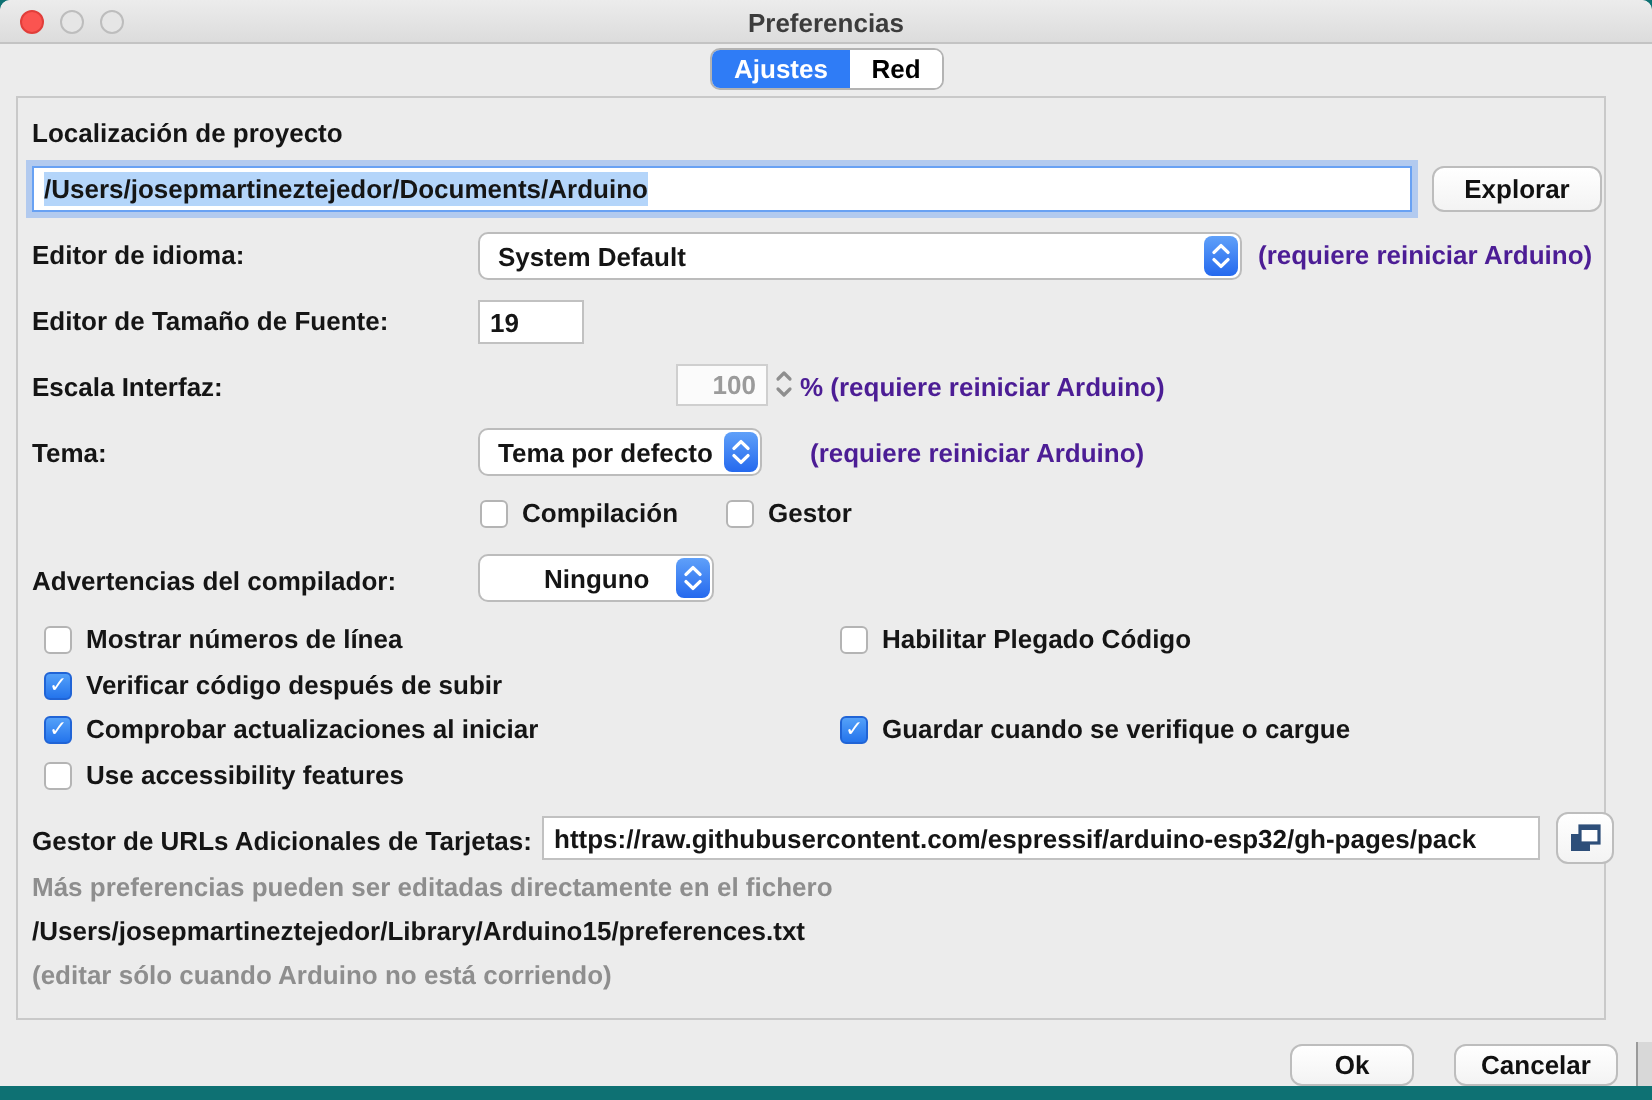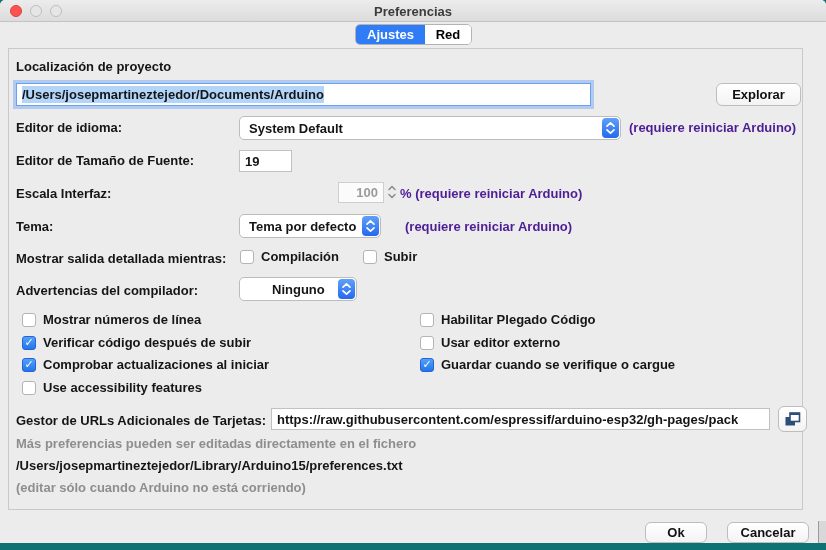--- a/index.html
+++ b/index.html
@@ -105,21 +105,21 @@
   </div>
 
   <div id="tabs">
     <div class="tab active" id="tab-ajustes">Ajustes</div>
     <div class="tab inactive" id="tab-red">Red</div>
   </div>
 
   <div id="panel"></div>
 
   <div class="label" style="left:16px; top:59px;">Localización de proyecto</div>
-  <div class="field focus" style="left:16px; top:83px; width:575px; height:23px;">
+  <div class="field focus" style="left:16px; top:83px; width:690px; height:23px;">
     <span class="sel">/Users/josepmartineztejedor/Documents/Arduino</span>
   </div>
   <div class="btn" style="left:716px; top:83px; width:85px; height:23px;">Explorar</div>
 
   <div class="label" style="left:16px; top:120px;">Editor de idioma:</div>
   <div class="popup" style="left:239px; top:116px; width:382px; height:24px;">
     <span>System Default</span>
     <span class="pstep">
       <svg width="11" height="14" viewBox="0 0 11 14">
           <path d="M2 5.2 L5.5 1.8 L9 5.2" fill="none" stroke="#fff" stroke-width="1.7" stroke-linecap="round" stroke-linejoin="round"></path>
@@ -151,28 +151,27 @@
     <span>Tema por defecto</span>
     <span class="pstep">
       <svg width="11" height="14" viewBox="0 0 11 14">
           <path d="M2 5.2 L5.5 1.8 L9 5.2" fill="none" stroke="#fff" stroke-width="1.7" stroke-linecap="round" stroke-linejoin="round"></path>
           <path d="M2 8.8 L5.5 12.2 L9 8.8" fill="none" stroke="#fff" stroke-width="1.7" stroke-linecap="round" stroke-linejoin="round"></path>
         </svg>
     </span>
   </div>
   <div class="label note" style="left:405px; top:219px;">(requiere reiniciar Arduino)</div>
 
-  <div class="label" style="left:16px; top:251px;">Mostrar salida detallada mientras:</div>
   <div class="cbrow" style="left:240px; top:249px;">
     <span class="cb"></span>
     <span>Compilación</span>
   </div>
   <div class="cbrow" style="left:363px; top:249px;">
     <span class="cb"></span>
-    <span>Subir</span>
+    <span>Gestor</span>
   </div>
 
   <div class="label" style="left:16px; top:283px;">Advertencias del compilador:</div>
   <div class="popup" style="left:239px; top:277px; width:118px; height:24px;padding-left:32px;">
     <span>Ninguno</span>
     <span class="pstep">
       <svg width="11" height="14" viewBox="0 0 11 14">
           <path d="M2 5.2 L5.5 1.8 L9 5.2" fill="none" stroke="#fff" stroke-width="1.7" stroke-linecap="round" stroke-linejoin="round"></path>
           <path d="M2 8.8 L5.5 12.2 L9 8.8" fill="none" stroke="#fff" stroke-width="1.7" stroke-linecap="round" stroke-linejoin="round"></path>
         </svg>
@@ -193,24 +192,20 @@
   </div>
   <div class="cbrow" style="left:22px; top:380px;">
     <span class="cb"></span>
     <span>Use accessibility features</span>
   </div>
 
   <div class="cbrow" style="left:420px; top:312px;">
     <span class="cb"></span>
     <span>Habilitar Plegado Código</span>
   </div>
-  <div class="cbrow" style="left:420px; top:335px;">
-    <span class="cb"></span>
-    <span>Usar editor externo</span>
-  </div>
   <div class="cbrow" style="left:420px; top:357px;">
     <span class="cb on"></span>
     <span>Guardar cuando se verifique o cargue</span>
   </div>
 
   <div class="label" style="left:16px; top:413px;">Gestor de URLs Adicionales de Tarjetas:</div>
   <div class="field" style="left:271px; top:408px; width:499px; height:22px;">https://raw.githubusercontent.com/espressif/arduino-esp32/gh-pages/pack</div>
   <div class="btn" style="left:778px; top:406px; width:29px; height:26px;">
     <svg width="17" height="17" viewBox="0 0 17 17">
       <rect x="1.5" y="6" width="9.5" height="8.5" fill="#2d4e79"></rect>

